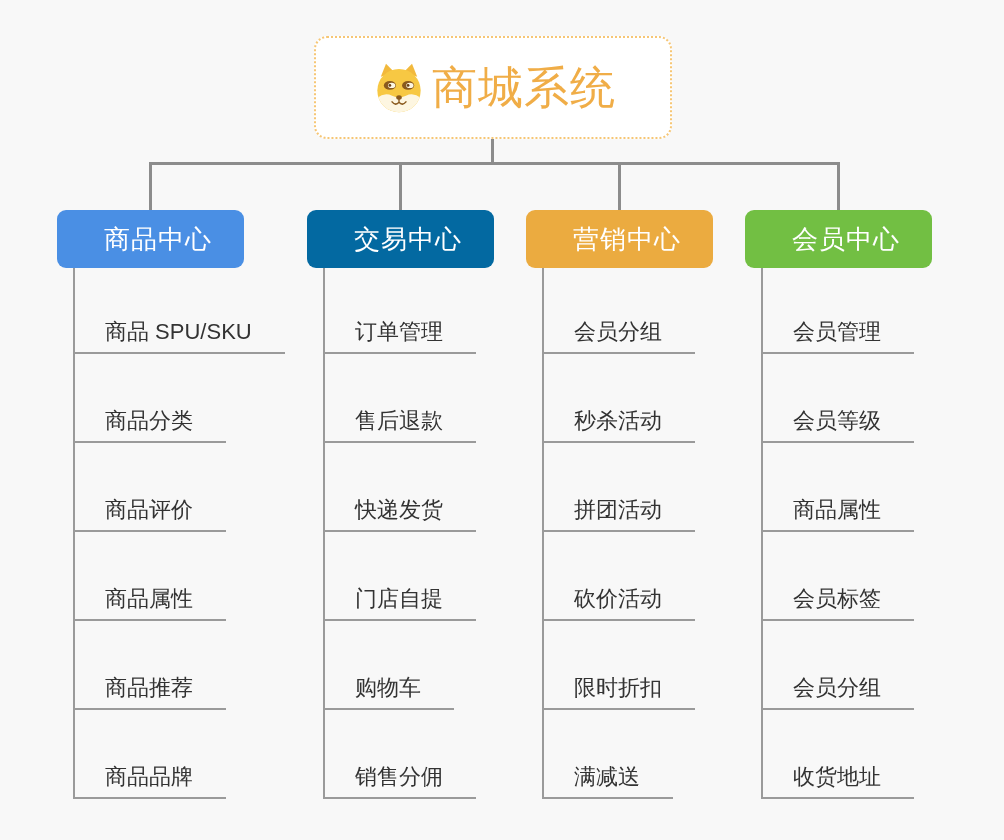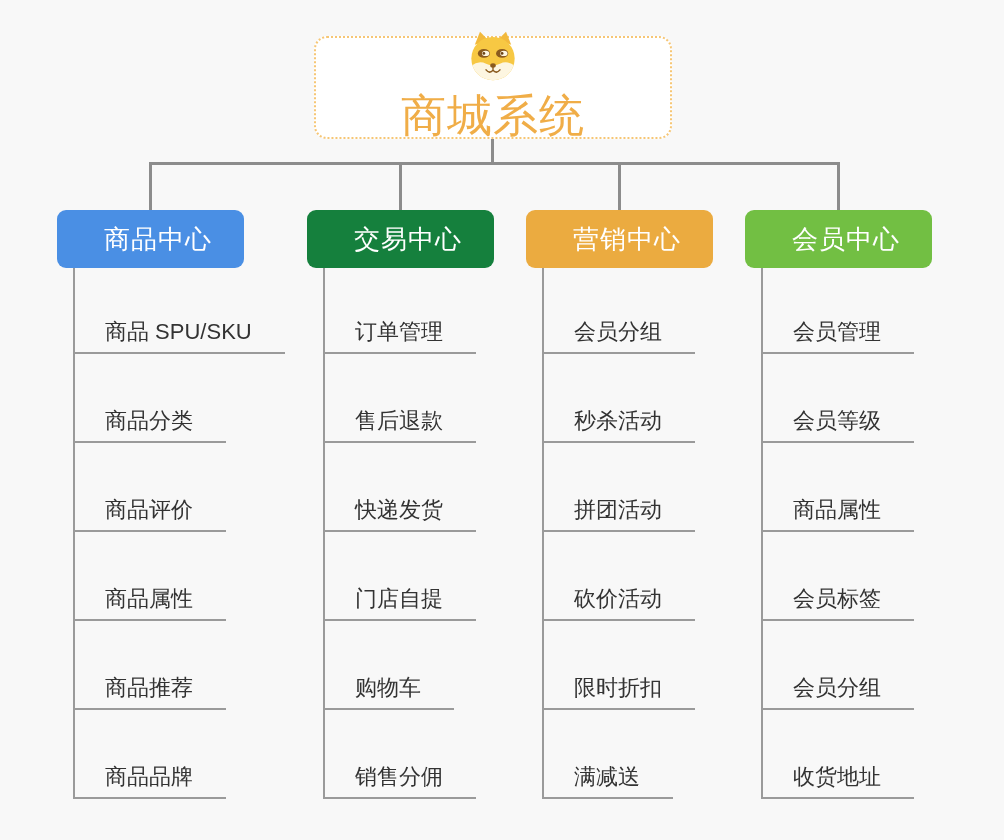--- a/index.html
+++ b/index.html
@@ -21,21 +21,20 @@
   .root-node {
     position: absolute;
     left: 314px; top: 36px;
     width: 358px; height: 103px;
     box-sizing: border-box;
     background: #ffffff;
     border: 2px dotted #f6c675;
     border-radius: 13px;
     display: flex; align-items: center; justify-content: center;
     gap: 4px;
-    flex-direction: column;
   }
   .root-title {
     font-size: 45px;
     color: #f0ad47;
     letter-spacing: 1px;
     white-space: nowrap;
   }
   .dog { width: 58px; height: 52px; display: inline-block; }
 
   
@@ -152,21 +151,21 @@
           <div class="item">
     <span class="item-label">商品推荐</span>
   </div>
           <div class="item">
     <span class="item-label">商品品牌</span>
   </div>
         </div>
   </div>
       <div class="branch" style="left: 307px;">
     <div class="branch-drop"></div>
-    <div class="branch-header" style="background: #15803d;">
+    <div class="branch-header" style="background: #0369a1;">
       <span class="branch-label">交易中心</span>
     </div>
     <div class="branch-children">
       <div class="spine"></div>
     <div class="item first">
     <span class="item-label">订单管理</span>
   </div>
           <div class="item">
     <span class="item-label">售后退款</span>
   </div>

